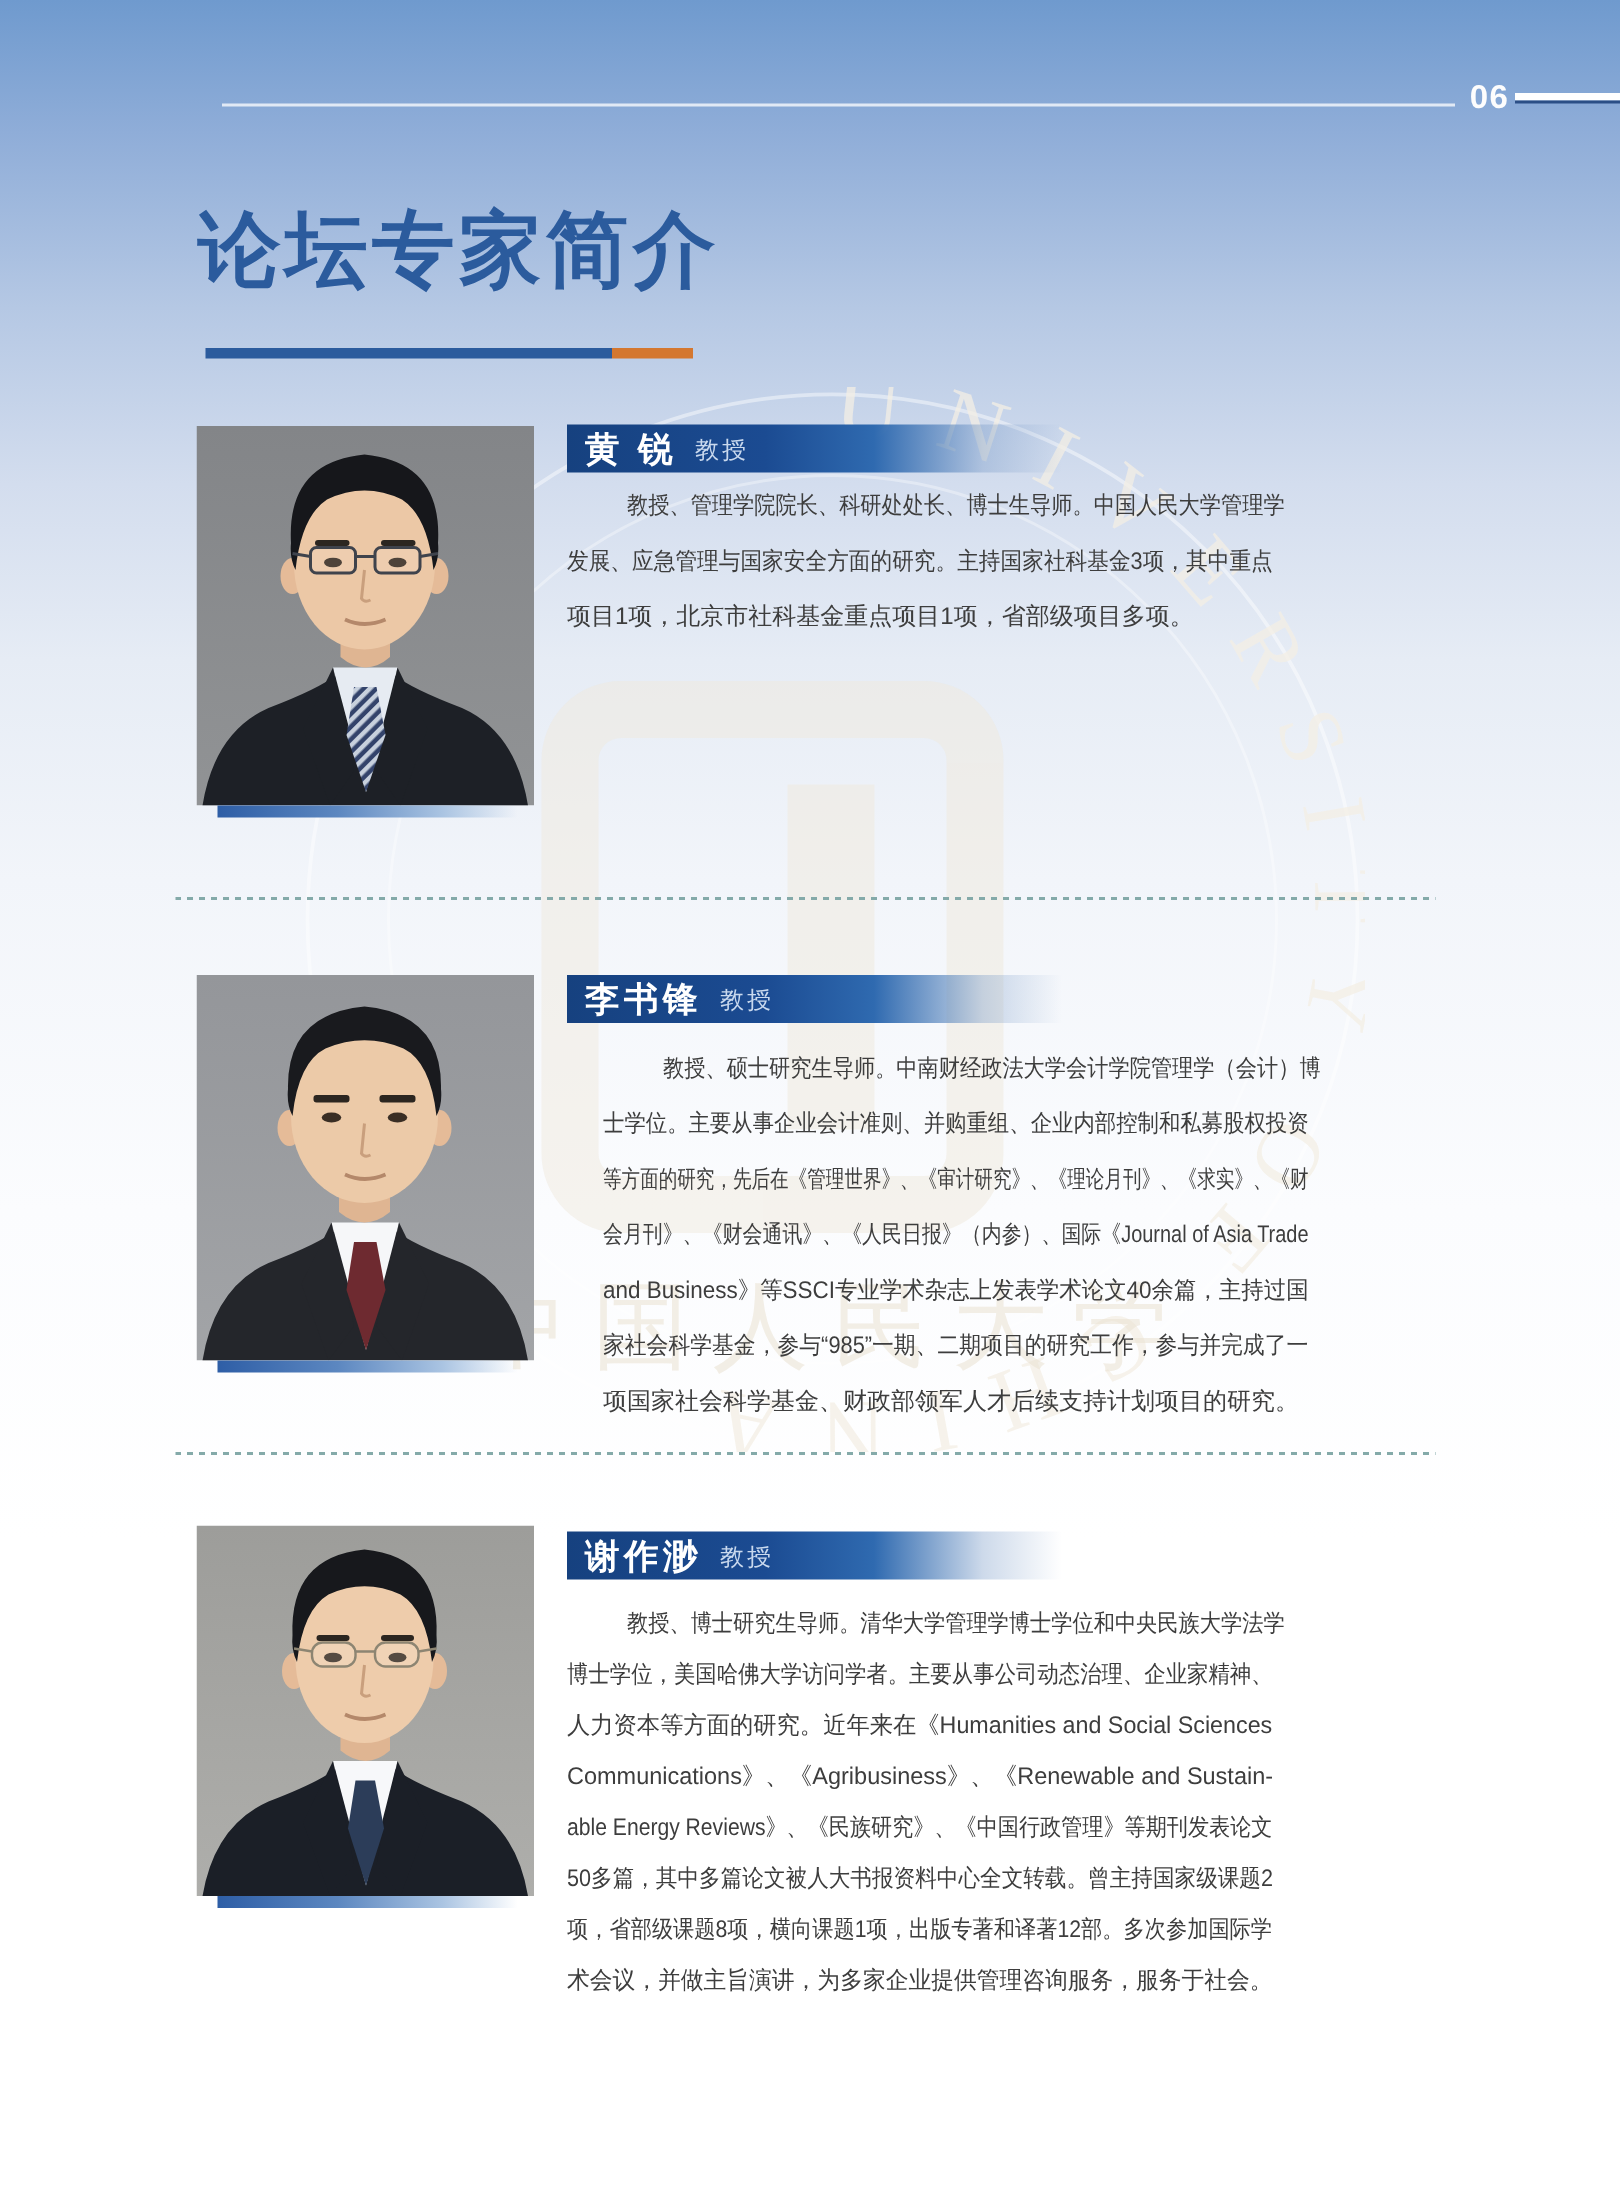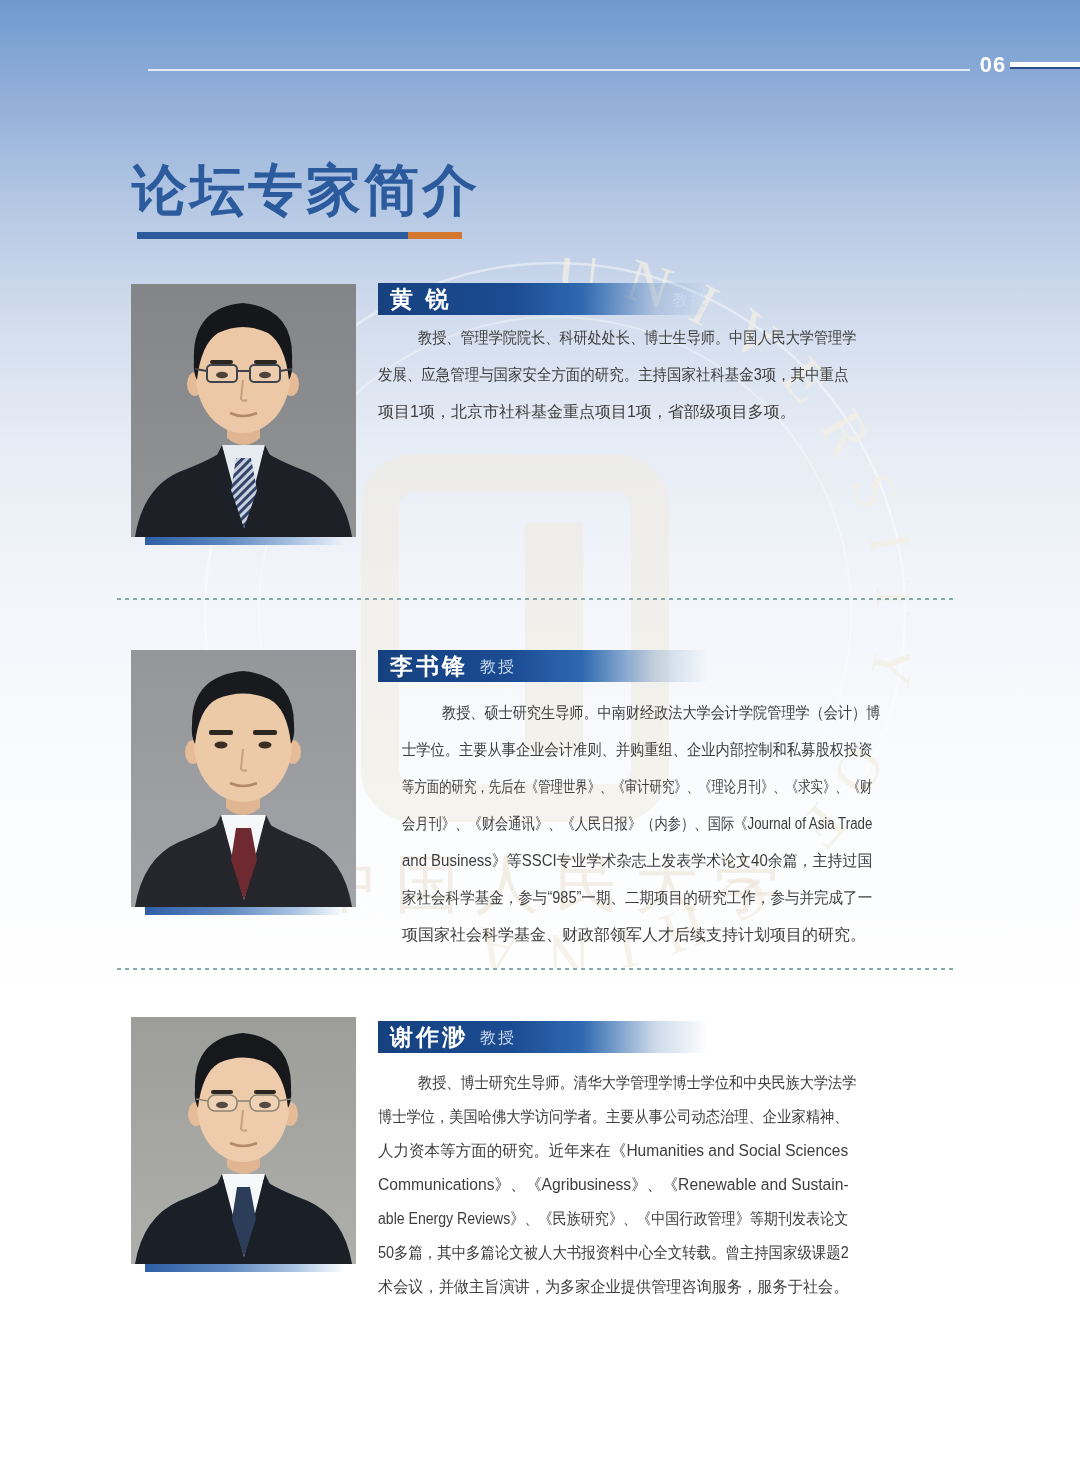--- a/index.html
+++ b/index.html
@@ -16,21 +16,21 @@
   
   .hdr-rule-left { position:absolute; left:148px; top:69px; width:822px; height:2px;
     background:rgba(255,255,255,0.75); z-index:2; }
   .page-num { position:absolute; left:976px; top:52px; width:34px; text-align:center;
     color:#fdfdfd; font-size:22px; font-weight:bold; letter-spacing:1px; z-index:2; }
   .hdr-rule-right { position:absolute; left:1010px; top:62px; width:70px; height:5px;
     background:#ffffff; z-index:2; }
   .hdr-rule-right::after { content:""; position:absolute; left:0; top:5px; width:70px; height:2px;
     background:#2b4f86; }
   
-  .title { position:absolute; left:132px; top:154px; z-index:2;
+  .title { position:absolute; left:132px; top:130px; z-index:2;
     font-family:"DejaVu Serif","Liberation Serif",serif;
     font-size:55px; font-weight:900; color:#2b5b9d; letter-spacing:3px; }
   .title-underline { position:absolute; left:137px; top:232px; height:7px; width:325px; z-index:2; }
   .title-underline .blue { position:absolute; left:0; top:0; width:271px; height:7px; background:#2b5b9d; }
   .title-underline .orange { position:absolute; left:271px; top:0; width:54px; height:7px; background:#d4772f; }
   
   .section { position:absolute; left:0; width:1080px; z-index:2; }
   .photo-wrap { position:absolute; left:131px; top:1px; width:225px; }
   .photo { display:block; width:225px; }
   .photo-bar { position:absolute; left:145px; height:8px; width:200px;
@@ -43,21 +43,21 @@
   .bio { position:absolute; left:378px; width:588px; color:#3d3d3d; font-size:16px; }
   .bio-line { width:588px; overflow:hidden; }
   .bio-line.first { padding-left:40px; }
   .bio-line.last { text-align:left; text-align-last:left; }
   .bio-line .squeeze { display:inline-block; white-space:nowrap; transform-origin:0 50%; }
   .separator { position:absolute; left:117px; width:840px; height:2px; z-index:2;
     background:repeating-linear-gradient(90deg,#84aaa9 0 4px,rgba(0,0,0,0) 4px 8px); }
   #sep1 { top:598px; } #sep2 { top:968px; }
   #s1 { top:283px; } #s2 { top:649px; } #s3 { top:1016px; }
   #s1 .photo-bar { top:254px; } #s2 .photo-bar { top:258px; } #s3 .photo-bar { top:248px; }
-  #s1 .badge { top:0;justify-content:space-between; } #s2 .badge { top:1px; } #s3 .badge { top:5px; }
+  #s1 .badge { top:0; } #s2 .badge { top:1px; } #s3 .badge { top:5px; }
   #s1 .bio { top:36px; } #s1 .bio-line { line-height:37px; height:37px; }
   #s2 .bio { top:45px;margin-left:24px; } #s2 .bio-line { line-height:37px; height:37px; }
   #s3 .bio { top:50px; } #s3 .bio-line { line-height:34px; height:34px; }
 </style>
 </head>
 <body>
 
 <div class="page">
 
   <svg class="watermark" viewBox="0 0 710 710">
@@ -225,17 +225,18 @@
       <span class="name">谢作渺</span>
       <span class="prof">教授</span>
     </div>
     <div class="bio">
         <div class="bio-line first"><span class="squeeze" style="transform: scaleX(0.883871);">教授、博士研究生导师。清华大学管理学博士学位和中央民族大学法学</span></div>
         <div class="bio-line"><span class="squeeze" style="transform: scaleX(0.890909);">博士学位，美国哈佛大学访问学者。主要从事公司动态治理、企业家精神、</span></div>
         <div class="bio-line"><span class="squeeze" style="transform: scaleX(0.970297);">人力资本等方面的研究。近年来在《Humanities and Social Sciences</span></div>
         <div class="bio-line"><span class="squeeze" style="transform: scaleX(0.978369);">Communications》、《Agribusiness》、《Renewable and Sustain-</span></div>
         <div class="bio-line"><span class="squeeze" style="transform: scaleX(0.88024);">able Energy Reviews》、《民族研究》、《中国行政管理》等期刊发表论文</span></div>
         <div class="bio-line"><span class="squeeze" style="transform: scaleX(0.900459);">50多篇，其中多篇论文被人大书报资料中心全文转载。曾主持国家级课题2</span></div>
+        <div class="bio-line"><span class="squeeze" style="transform: scaleX(0.884211);">项，省部级课题8项，横向课题1项，出版专著和译著12部。多次参加国际学</span></div>
         <div class="bio-line last"><span class="squeeze" style="transform: scaleX(0.948387);">术会议，并做主旨演讲，为多家企业提供管理咨询服务，服务于社会。</span></div>
       </div>
   </div>
 
 </div>
 
 </body></html>

